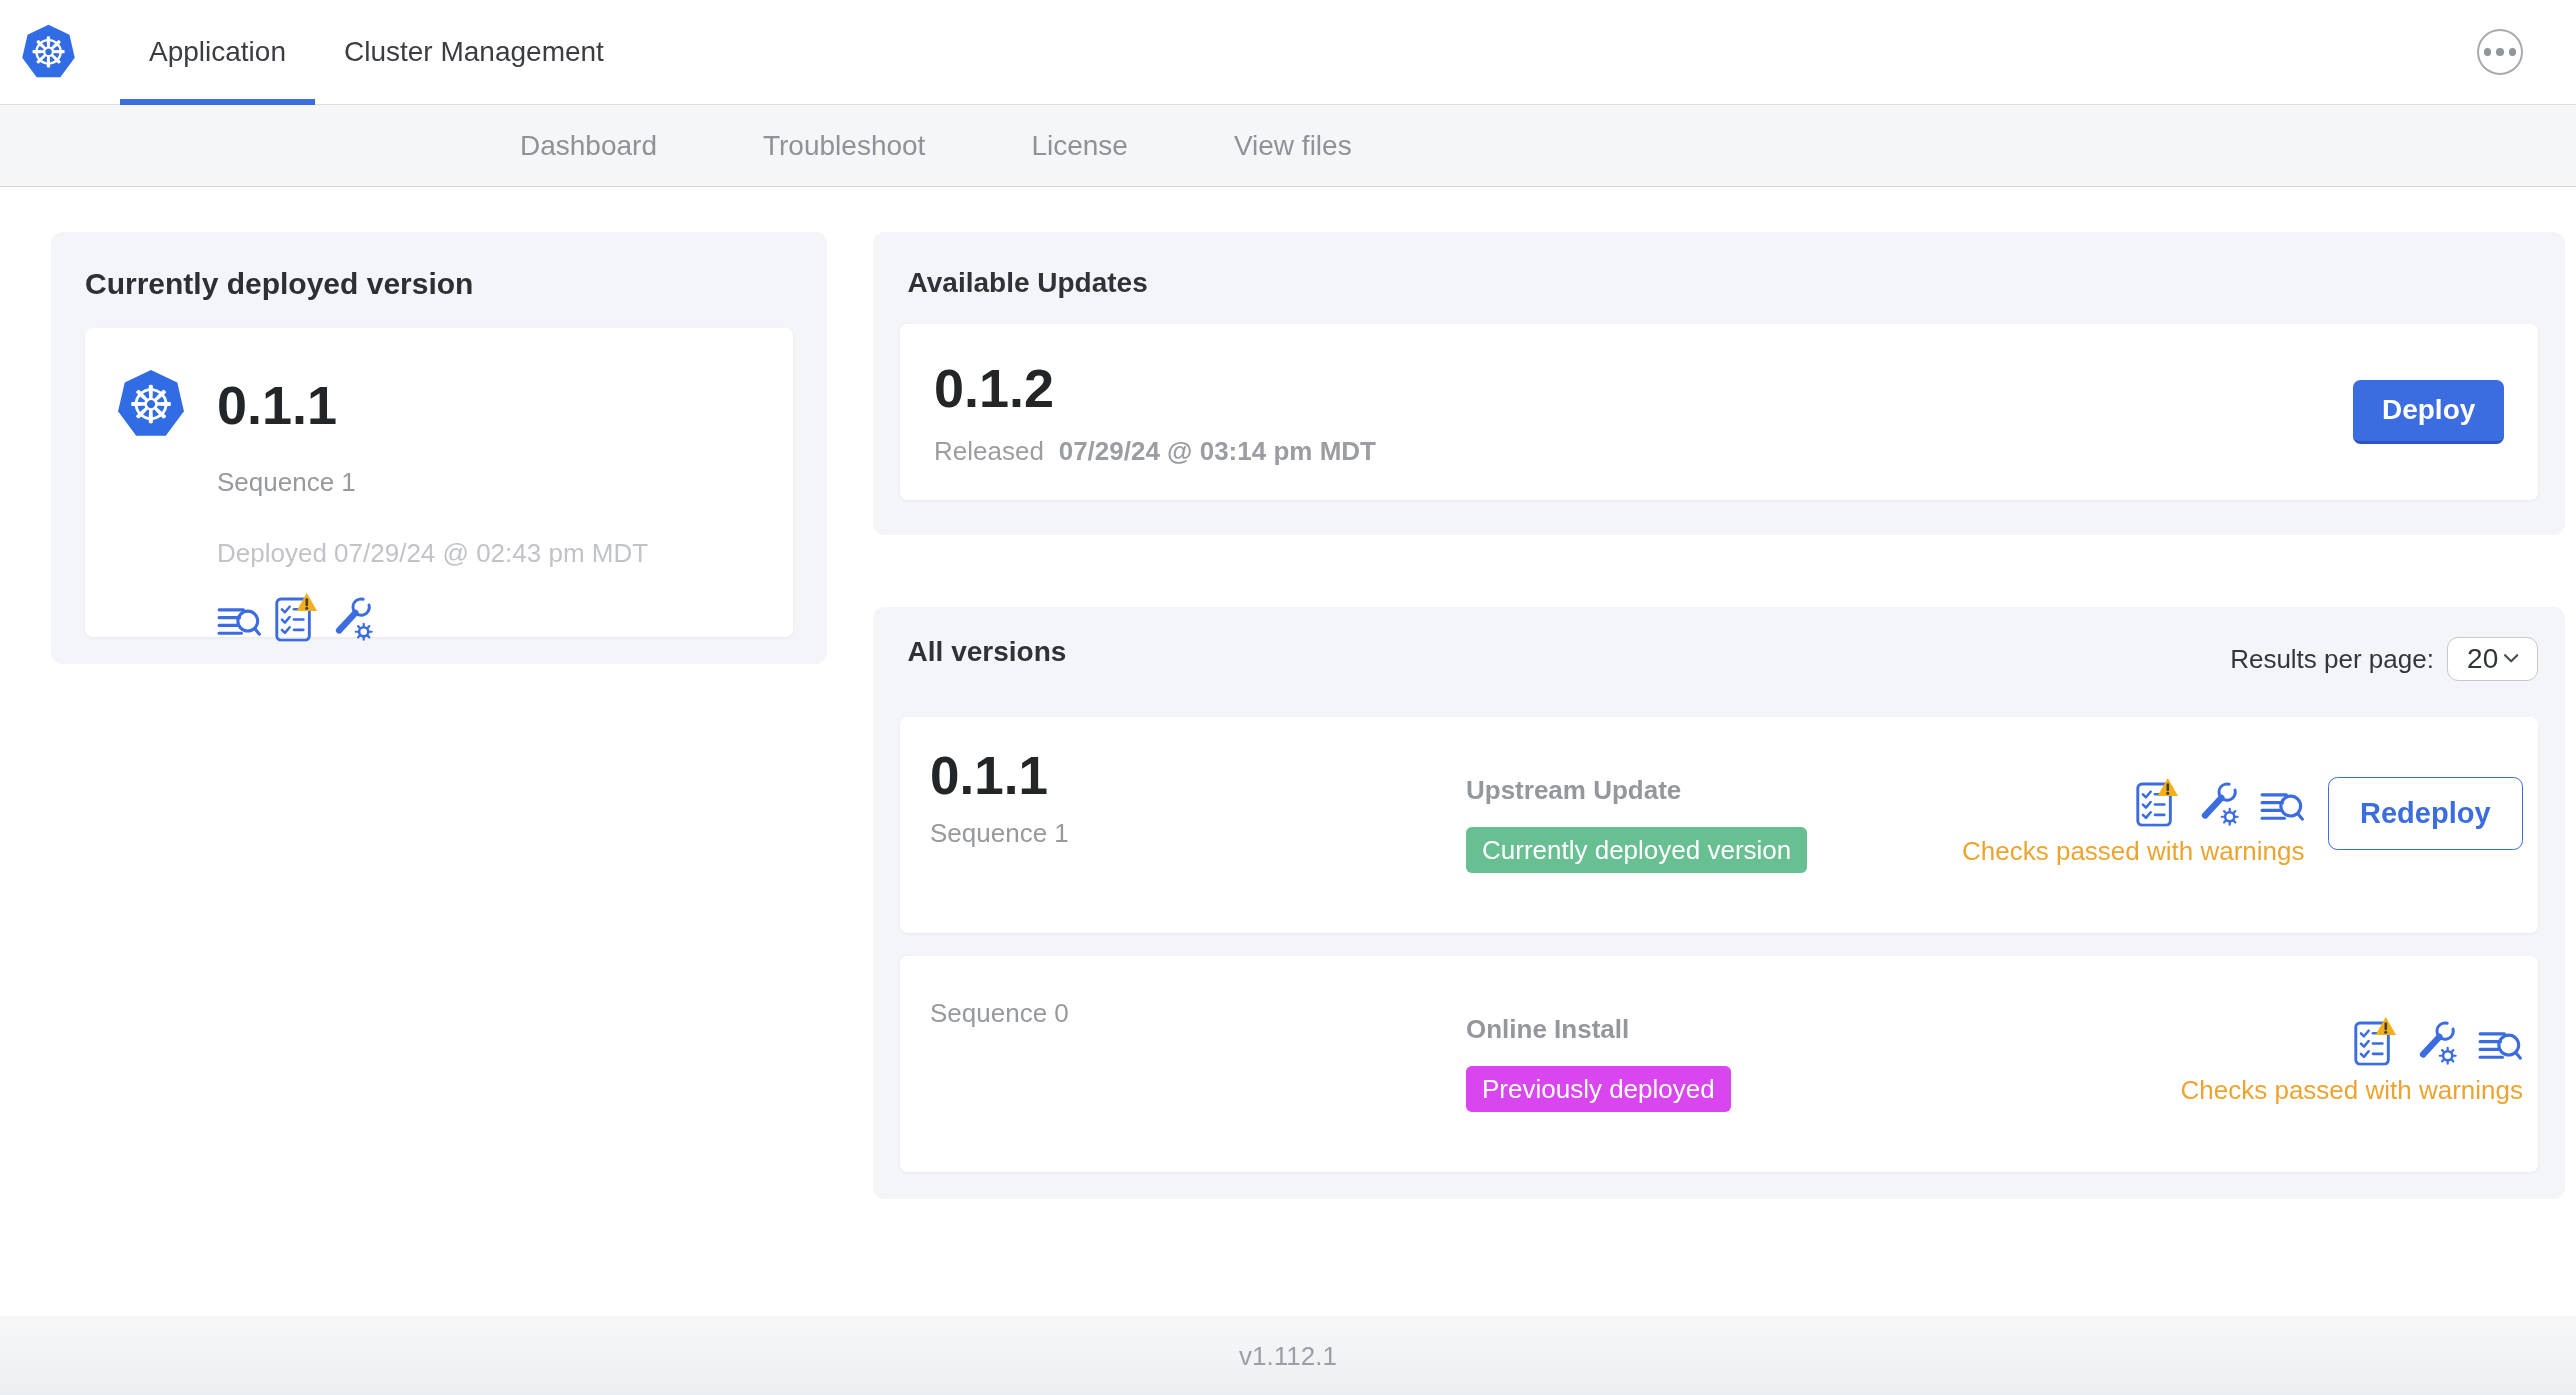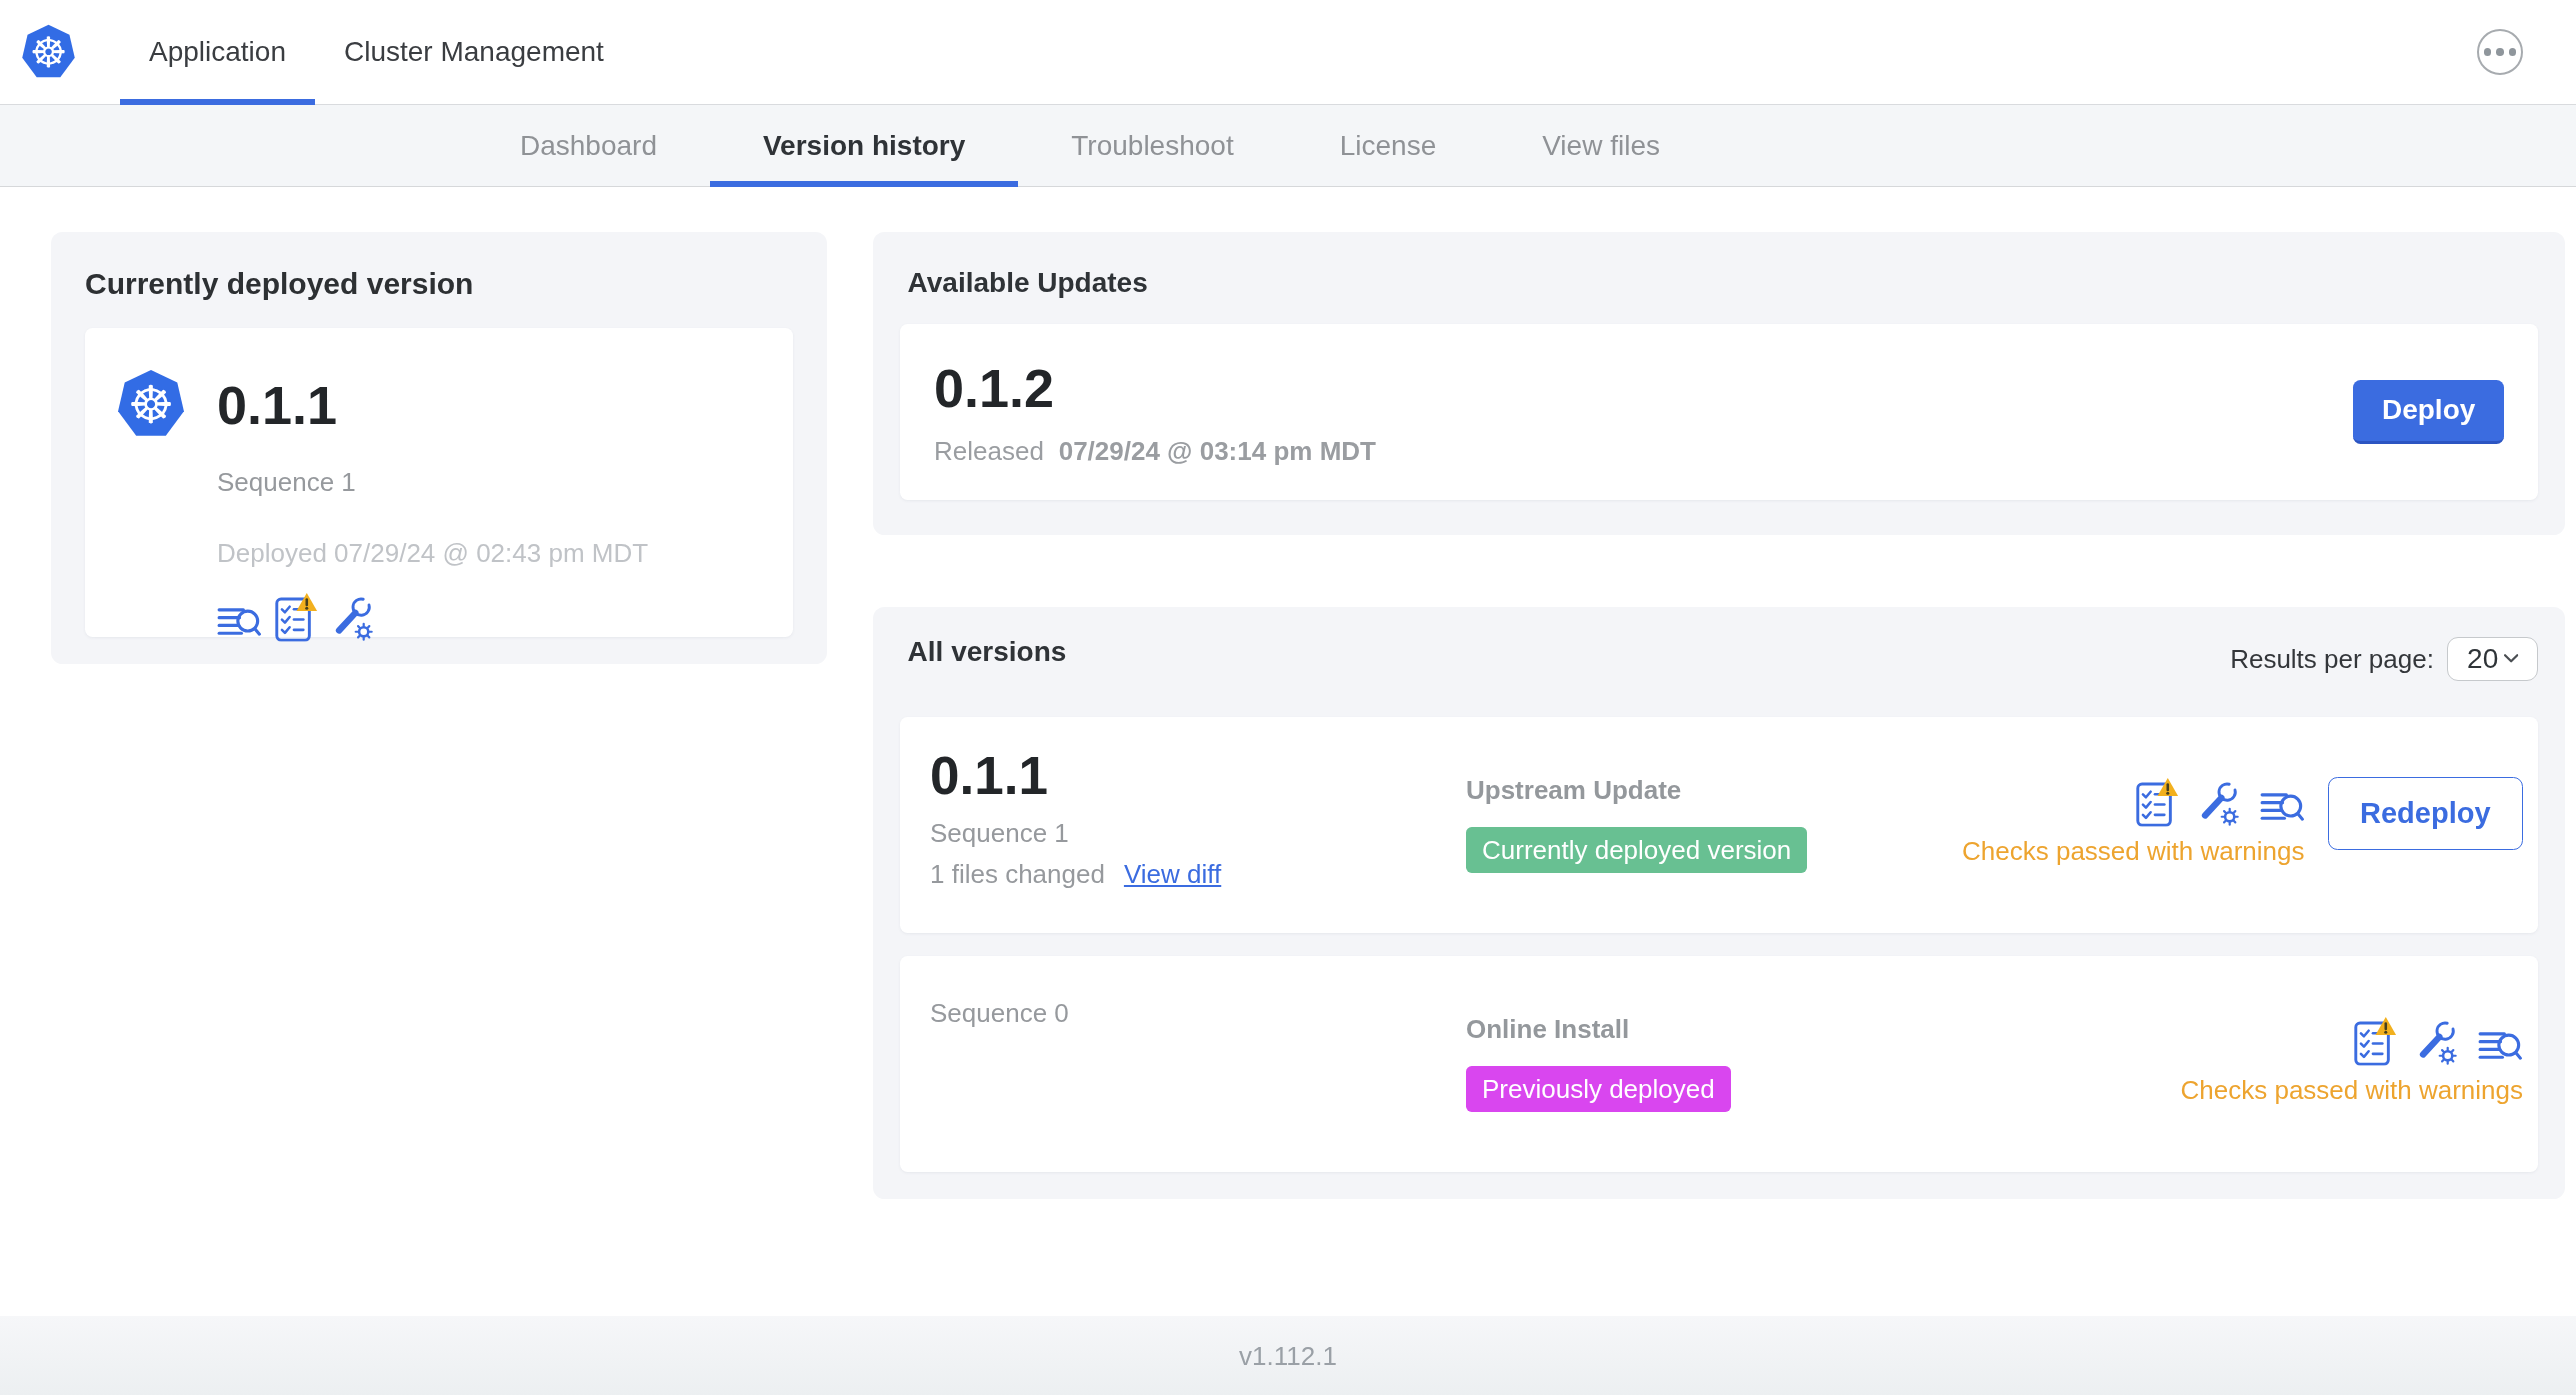--- a/index.html
+++ b/index.html
@@ -166,23 +166,20 @@
         <i></i>
     </span>
   </button>
 </header>
 
 <nav class="subnav">
   <div class="subnav-tabs">
     <div class="subtab">
       <span>Dashboard</span>
     </div>
-    <div class="subtab active">
-      <span>Version history</span>
-    </div>
     <div class="subtab">
       <span>Troubleshoot</span>
     </div>
     <div class="subtab">
       <span>License</span>
     </div>
     <div class="subtab">
       <span>View files</span>
     </div>
   </div>
@@ -247,24 +244,20 @@
           </div>
         </div>
       </div>
 
       <div class="rows">
 
         <div class="white-card version-row">
           <div class="vr-left">
             <div class="vr-ver">0.1.1</div>
             <div class="vr-seq">Sequence 1</div>
-            <div class="vr-files">
-              <span>1 files changed</span>
-              <a class="view-diff">View diff</a>
-            </div>
           </div>
           <div class="vr-mid">
             <div class="vr-source">Upstream Update</div>
             <span class="badge badge-green">Currently deployed version</span>
           </div>
           <div class="vr-right">
             <div class="checks-col">
               <div class="checks-icons">
                 <svg class="act-icon" width="43" height="50" viewBox="0 0 45 52">
                     <use href="#i-preflight"></use>

